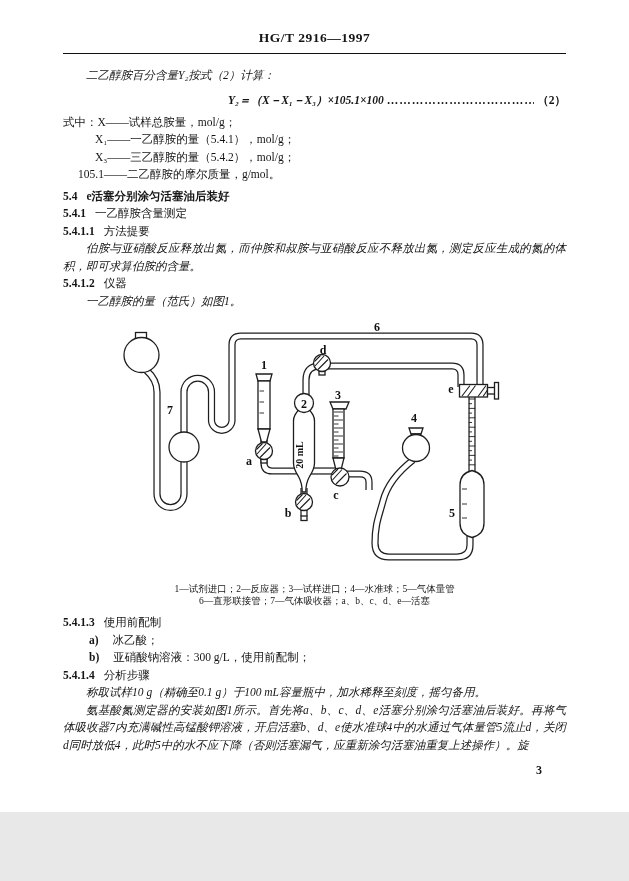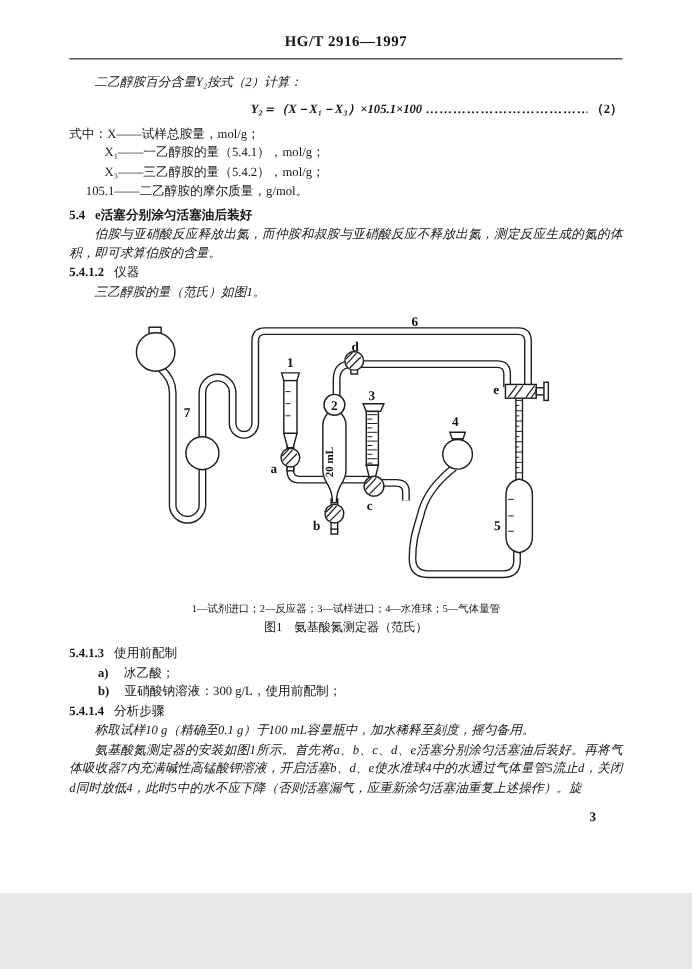--- a/index.html
+++ b/index.html
@@ -60,26 +60,32 @@
     <div class="defs">
       <p class="def d0">式中：X——试样总胺量，mol/g；</p>
       <p class="def d1">X₁——一乙醇胺的量（5.4.1），mol/g；</p>
       <p class="def d2">X₃——三乙醇胺的量（5.4.2），mol/g；</p>
       <p class="def d3">105.1——二乙醇胺的摩尔质量，g/mol。</p>
     </div>
 
     <p class="h allbold h54">
       <span class="num">5.4</span><span>e活塞分别涂匀活塞油后装好</span>
     </p>
+    <p class="h">
+      <span class="num">5.4.1</span><span>一乙醇胺含量测定</span>
+    </p>
+    <p class="h">
+      <span class="num">5.4.1.1</span><span>方法提要</span>
+    </p>
     <p class="p indent">伯胺与亚硝酸反应释放出氮，而仲胺和叔胺与亚硝酸反应不释放出氮，测定反应生成的氮的体积，即可求算伯胺的含量。</p>
 
     <p class="h">
       <span class="num">5.4.1.2</span><span>仪器</span>
     </p>
-    <p class="p indent">三乙醇胺的量（范氏）如图1。</p>
+    <p class="p indent">一乙醇胺的量（范氏）如图1。</p>
 
     <div class="figure-block">
       <svg class="figure-svg" width="500" height="262" viewBox="85 318 500 262" xmlns="http://www.w3.org/2000/svg">
 
         <g>
 
           <path class="t-o" d="M 146 370 C 153 376 157 383 157 392 L 157 494 A 13.5 13.5 0 0 0 184 494 L 184 392 A 13.7 13.7 0 0 1 211.5 392 L 211.5 421 A 10.3 10.3 0 0 0 232 421 L 232 345 Q 232 336 241 336 L 471 336 Q 480 336 480 345 L 480 391"></path>
           <path class="t-i" d="M 146 370 C 153 376 157 383 157 392 L 157 494 A 13.5 13.5 0 0 0 184 494 L 184 392 A 13.7 13.7 0 0 1 211.5 392 L 211.5 421 A 10.3 10.3 0 0 0 232 421 L 232 345 Q 232 336 241 336 L 471 336 Q 480 336 480 345 L 480 391"></path>
 
           <path class="t-o" d="M 306 400 L 306 380 Q 306 366 320 366 L 452 366 Q 461 366 461 375 L 461 387"></path>
@@ -174,22 +180,22 @@
           <text class="lbl" text-anchor="middle" x="288" y="517">b</text>
           <text class="lbl" text-anchor="middle" x="336" y="499">c</text>
           <text class="lbl" text-anchor="middle" x="323" y="354">d</text>
           <text class="lbl" text-anchor="middle" x="451" y="393">e</text>
           <text class="lblv" text-anchor="middle" transform="rotate(-90 302.5 455)" x="302.5" y="455">20 mL</text>
         </g>
       </svg>
 
       <div class="legend">
         <div>1—试剂进口；2—反应器；3—试样进口；4—水准球；5—气体量管</div>
+        <div>6—直形联接管；7—气体吸收器；a、b、c、d、e—活塞</div>
       </div>
-      <div class="fig-caption">图1　氨基酸氮测定器（范氏）</div>
     </div>
 
     <p class="h s5413">
       <span class="num">5.4.1.3</span><span>使用前配制</span>
     </p>
     <p class="reagent">
       <span class="rlabel">a)</span><span>冰乙酸；</span>
     </p>
     <p class="reagent">
       <span class="rlabel">b)</span><span>亚硝酸钠溶液：300 g/L，使用前配制；</span>

